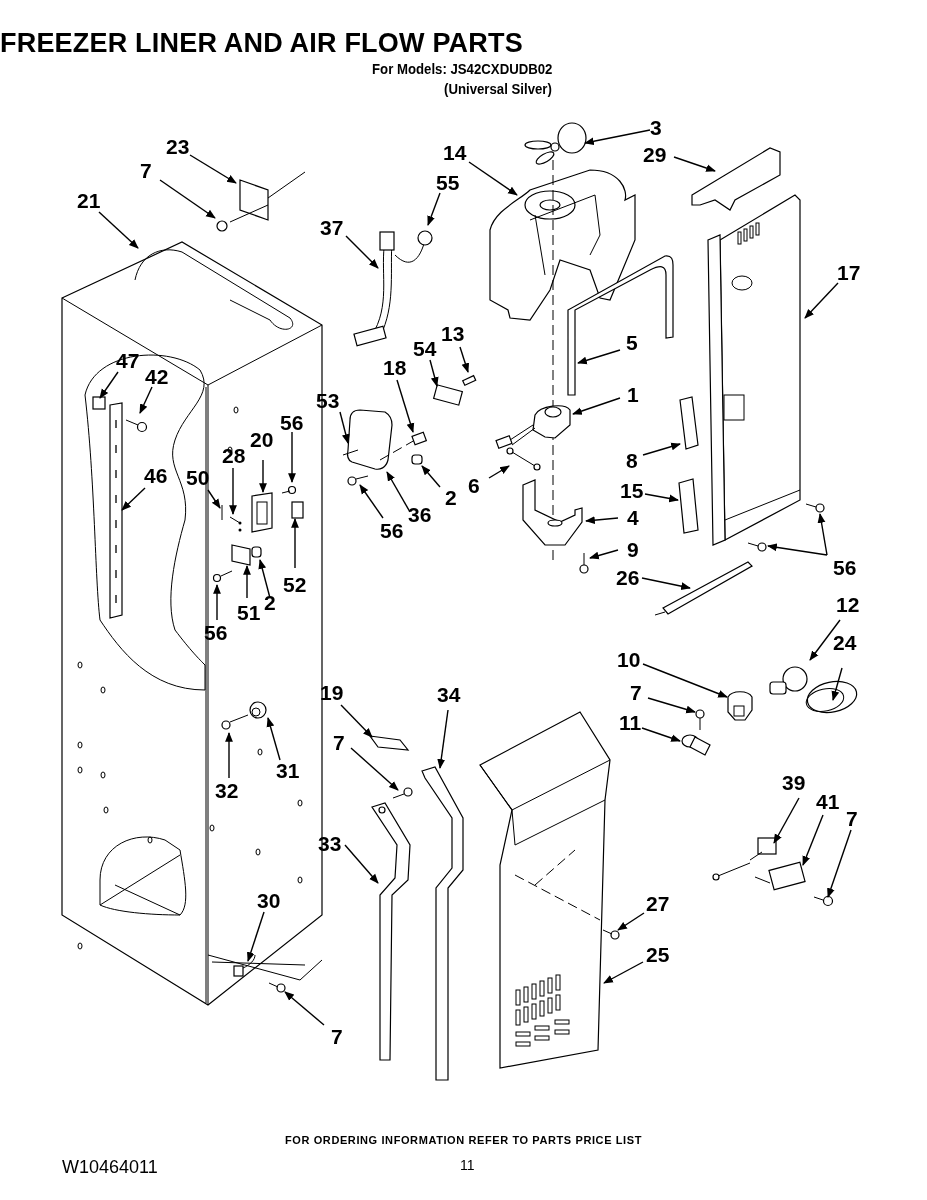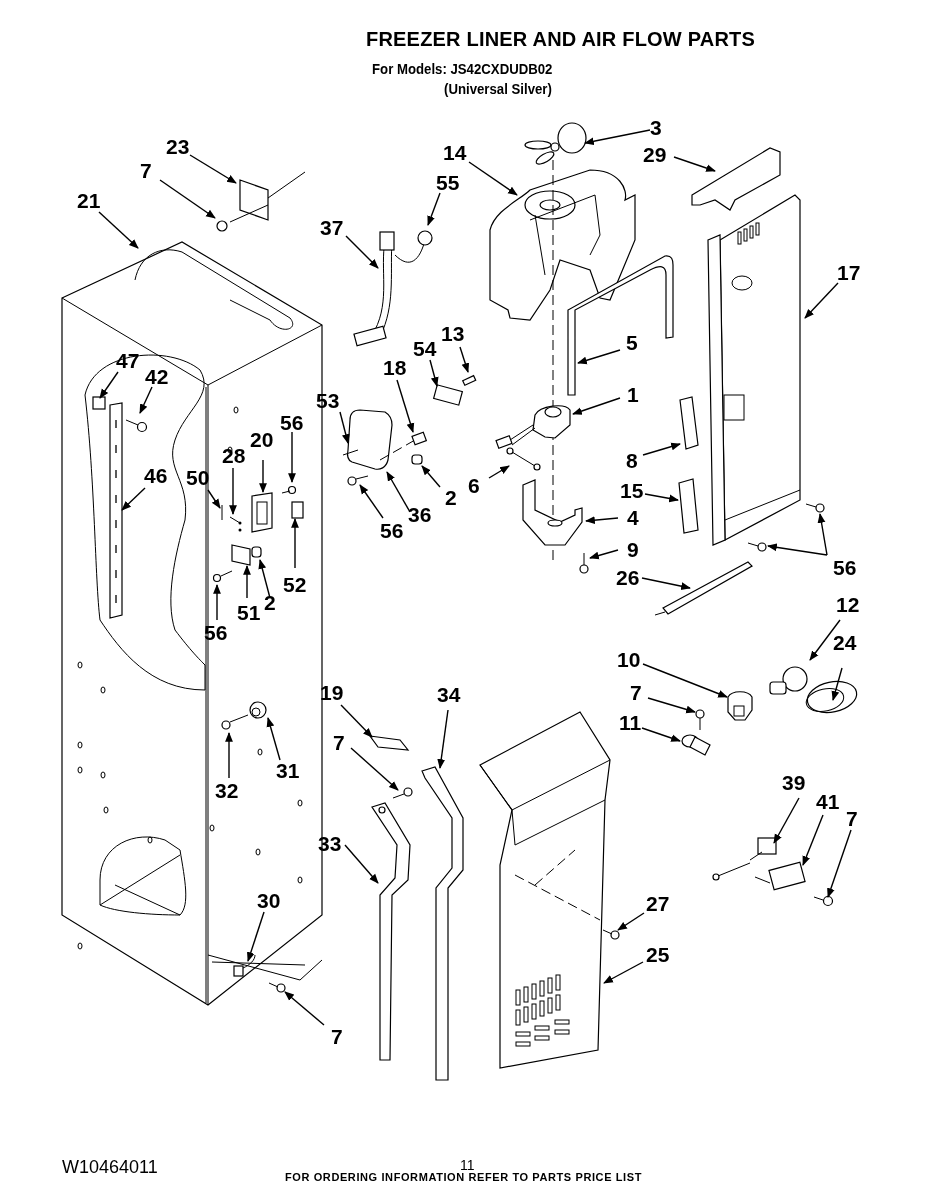--- a/index.html
+++ b/index.html
@@ -1,25 +1,25 @@
 <!DOCTYPE html>
 <html><head>
 <meta charset="utf-8">
 <style>
   html, body { margin: 0; padding: 0; background: #ffffff; }
   body { width: 927px; height: 1200px; position: relative; overflow: hidden;
          font-family: "Liberation Sans", sans-serif; color: #000; }
-  .title { position: absolute; left: 0; width: 755px; top: 28px; text-align: right;
-           font-family: "Liberation Sans", sans-serif; font-weight: bold; font-size: 20px; letter-spacing: 0.2px; }
+  .title { position: absolute; left: 0; width: 755px; top: 28px; text-align: left;
+           font-family: "Liberation Sans", sans-serif; font-weight: bold; font-size: 27px; letter-spacing: 0.2px; }
   .subtitle { position: absolute; left: 372px; top: 60px; font-weight: bold; font-size: 15px;
               font-family: "Liberation Sans", sans-serif; transform: scaleX(0.88); transform-origin: left top; }
   .subtitle2 { position: absolute; left: 444px; top: 80px; font-weight: bold; font-size: 15px;
                font-family: "Liberation Sans", sans-serif; transform: scaleX(0.88); transform-origin: left top; }
   .footer-note { position: absolute; left: 0; width: 927px; top: 1134px; text-align: center;
-                 font-weight: bold; font-size: 11px; letter-spacing: 0.6px; font-family: "Liberation Sans", sans-serif; margin-top: 37px; }
+                 font-weight: bold; font-size: 11px; letter-spacing: 0.6px; font-family: "Liberation Sans", sans-serif; }
   .doc-number { position: absolute; left: 62px; top: 1157px; font-size: 18px; font-family: "Liberation Sans", sans-serif; }
   .page-number { position: absolute; left: 460px; top: 1157px; font-size: 14px; font-family: "Liberation Sans", sans-serif; }
   svg#diagram { position: absolute; left: 0; top: 0; }
   .callout { font-family: "Liberation Sans", sans-serif; font-weight: bold; font-size: 21px; fill: #000; }
   .part { fill: #fff; stroke: #000; stroke-width: 1.2; }
   .thin { fill: none; stroke: #000; stroke-width: 1; }
   .dash { fill: none; stroke: #000; stroke-width: 1; stroke-dasharray: 10 5; }
   .leader { stroke: #000; stroke-width: 1.4; fill: none; }
 </style>
 </head>

